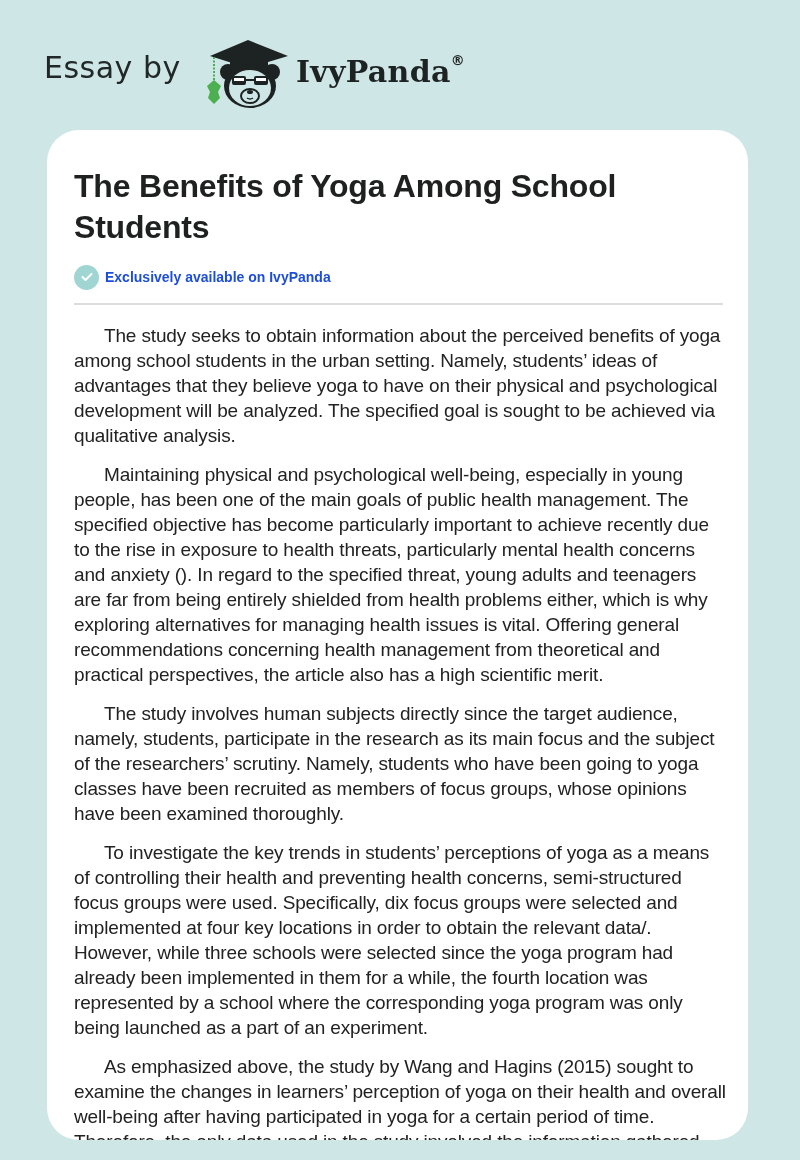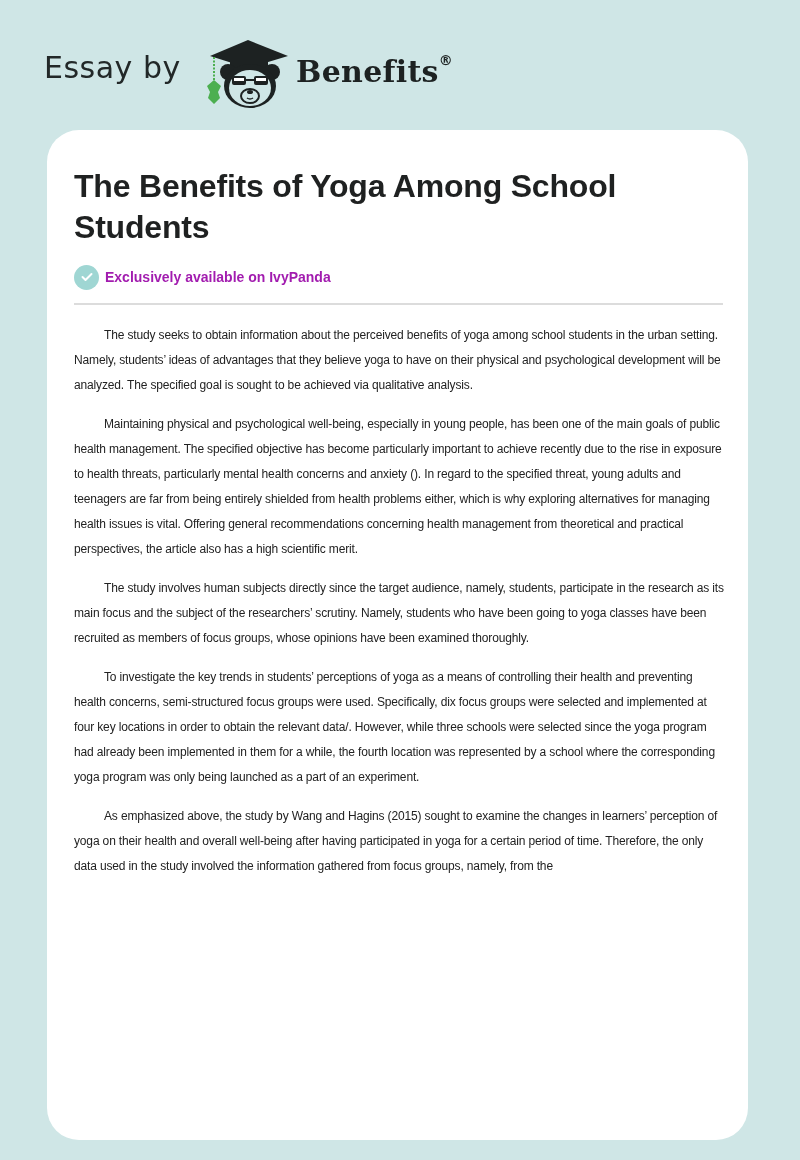--- a/index.html
+++ b/index.html
@@ -91,39 +91,39 @@
     border-radius: 50%;
     background: #9fd6d3;
     display: flex;
     align-items: center;
     justify-content: center;
     margin-right: 6px;
   }
   .exclusive-text {
     font-weight: bold;
     font-size: 14px;
-    color: #a21caf;
+    color: #1d4ed8;
   }
   .divider {
     position: absolute;
     left: 27px;
     top: 173px;
     width: 649px;
     height: 2px;
     background: #dcdcdc;
   }
   .body-text {
     position: absolute;
     left: 27px;
     top: 193px;
     width: 652px;
   }
   .body-text p {
     margin: 0 0 14px 0;
-    font-size: 12px;
+    font-size: 19px;
     line-height: 25px;
     color: #222;
     text-indent: 30px;
     letter-spacing: -0.15px;
   }
 </style>
 </head>
 <body>
 
 <div class="header">
@@ -145,21 +145,21 @@
     <rect x="30" y="42" width="14" height="9" rx="2" fill="#1d2222"></rect>
     <rect x="52" y="42" width="14" height="9" rx="2" fill="#1d2222"></rect>
     <rect x="32" y="44" width="10" height="3" fill="#ffffff"></rect>
     <rect x="54" y="44" width="10" height="3" fill="#ffffff"></rect>
     <line x1="44" y1="46" x2="52" y2="46" stroke="#1d2222" stroke-width="2"></line>
 
     <ellipse cx="48" cy="62" rx="9" ry="7" fill="none" stroke="#1d2222" stroke-width="2"></ellipse>
     <ellipse cx="48" cy="58" rx="3" ry="2" fill="#1d2222"></ellipse>
     <path d="M45,64 Q48,66 51,64" stroke="#1d2222" stroke-width="1.5" fill="none"></path>
   </svg>
-  <span class="brand-name"><span>Benefits</span><sup>®</sup></span>
+  <span class="brand-name"><span>IvyPanda</span><sup>®</sup></span>
 </div>
 
 <div class="card">
   <h1 class="title">The Benefits of Yoga Among School Students</h1>
 
   <div class="exclusive">
     <span class="check-badge">
       <svg width="12" height="10" viewBox="0 0 12 10">
         <path d="M1.5,5 L4.5,8 L10.5,2" stroke="#ffffff" stroke-width="2" fill="none" stroke-linecap="round" stroke-linejoin="round"></path>
       </svg>

